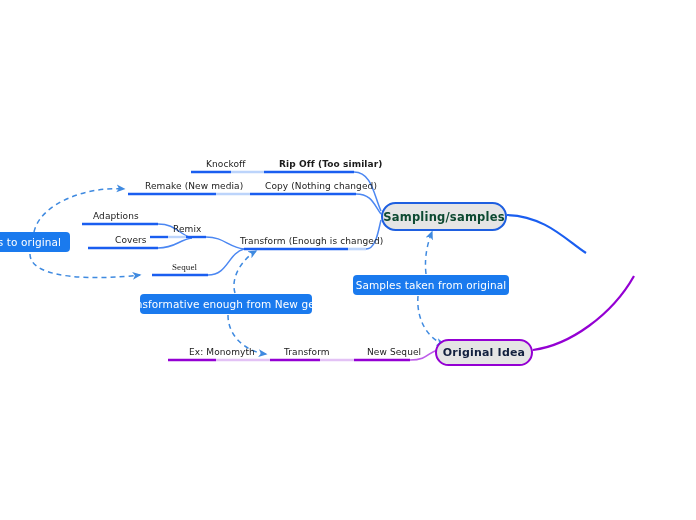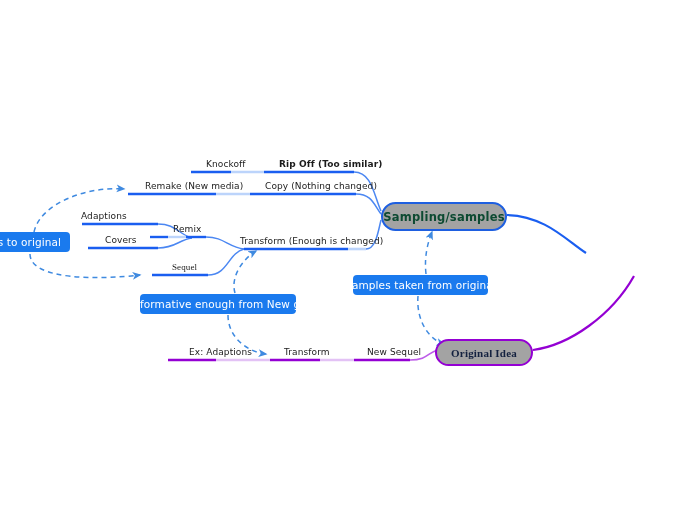--- a/index.html
+++ b/index.html
@@ -27,21 +27,21 @@
   }
 
   
   .node {
     position: absolute;
     box-sizing: border-box;
     display: flex;
     align-items: center;
     justify-content: center;
     border-radius: 999px;
-    background: #a3a3a3;
+    background: #e5e5e5;
     font-weight: bold;
     white-space: nowrap;
     letter-spacing: 0.2px;
   }
   .node-creativity {
     left: 583px;
     top: 241px;
     width: 101px;
     height: 33px;
     border: 2px solid #2f7fd8;
@@ -58,21 +58,20 @@
     font-size: 11.5px;
   }
   .node-original {
     left: 435px;
     top: 339px;
     width: 98px;
     height: 27px;
     border: 2px solid #9400d3;
     color: #13213f;
     font-size: 11px;
-    font-family: Liberation Serif, serif;
   }
 
   
   .callout {
     position: absolute;
     box-sizing: border-box;
     display: flex;
     align-items: center;
     justify-content: center;
     background: #1a7aee;
@@ -87,26 +86,26 @@
   .callout-rights {
     left: -40px;
     top: 232px;
     width: 110px;
     justify-content: flex-end;
     border-radius: 0 4px 4px 0;
   }
   .callout-transformative {
     left: 140px;
     top: 294px;
-    width: 156px;
+    width: 172px;
   }
   .callout-samples {
     left: 353px;
     top: 275px;
-    width: 135px;
+    width: 156px;
   }
 
   
   .branch-label {
     position: absolute;
     font-size: 9px;
     color: #1b1b1b;
     white-space: nowrap;
     letter-spacing: 0.1px;
     padding-left: 12px;
@@ -226,29 +225,29 @@
   </div>
 
   <div class="branch-label" style="left:194px; top:159px;">Knockoff</div>
 
   <div class="branch-label" style="left:267px; top:159px;font-weight:bold;">Rip Off (Too similar)</div>
 
   <div class="branch-label" style="left:133px; top:181px;">Remake (New media)</div>
 
   <div class="branch-label" style="left:253px; top:181px;">Copy (Nothing changed)</div>
 
-  <div class="branch-label" style="left:69px; top:211px;">Adaptions</div>
-
-  <div class="branch-label" style="left:93px; top:235px;">Covers</div>
+  <div class="branch-label" style="left:81px; top:211px;">Adaptions</div>
+
+  <div class="branch-label" style="left:103px; top:235px;">Covers</div>
 
   <div class="branch-label" style="left:161px; top:224px;">Remix</div>
 
   <div class="branch-label" style="left:160px; top:262px;font-family:Liberation Serif, serif;">Sequel</div>
 
   <div class="branch-label" style="left:228px; top:236px;">Transform (Enough is changed)</div>
 
-  <div class="branch-label" style="left:177px; top:347px;">Ex: Adaptions</div>
+  <div class="branch-label" style="left:177px; top:347px;">Ex: Monomyth</div>
 
   <div class="branch-label" style="left:272px; top:347px;">Transform</div>
 
   <div class="branch-label" style="left:355px; top:347px;">New Sequel</div>
 
 </div>
 
 </body></html>

